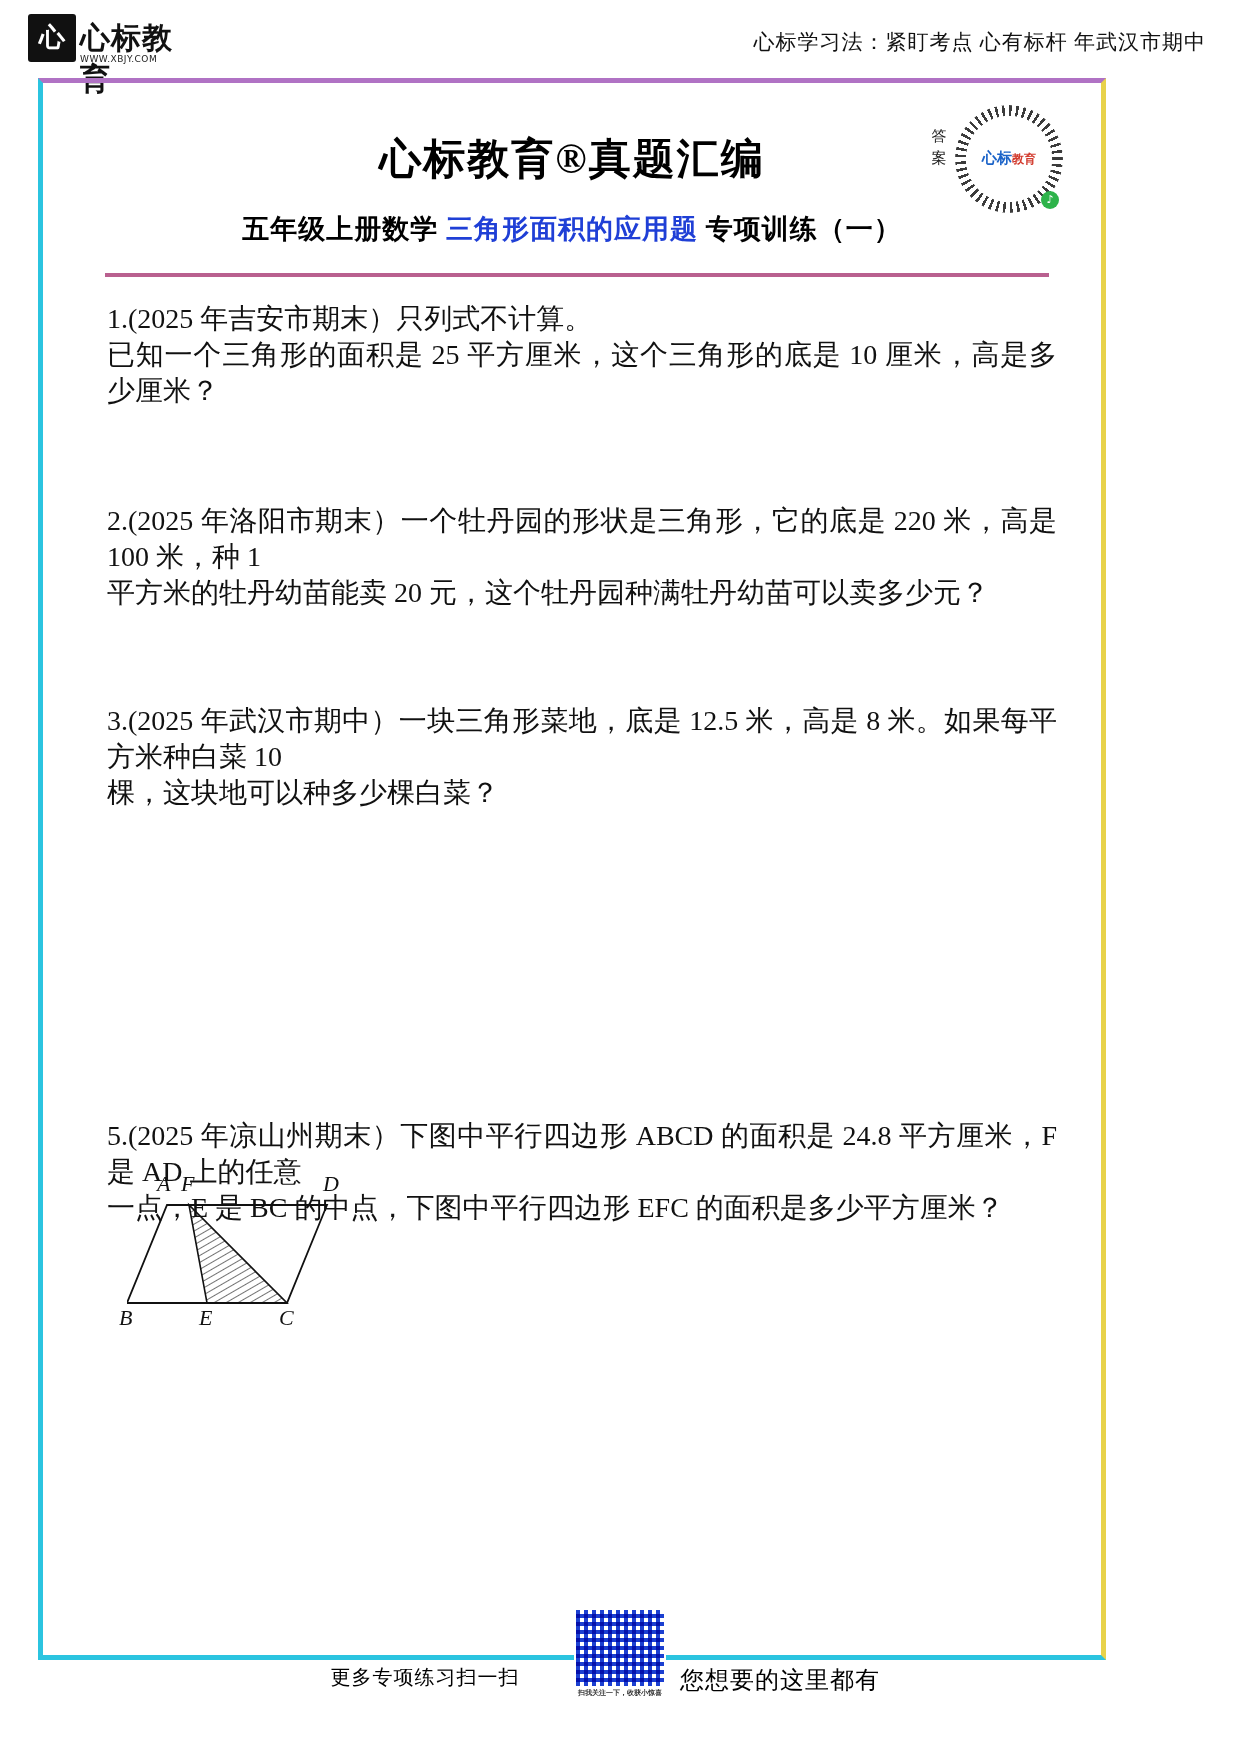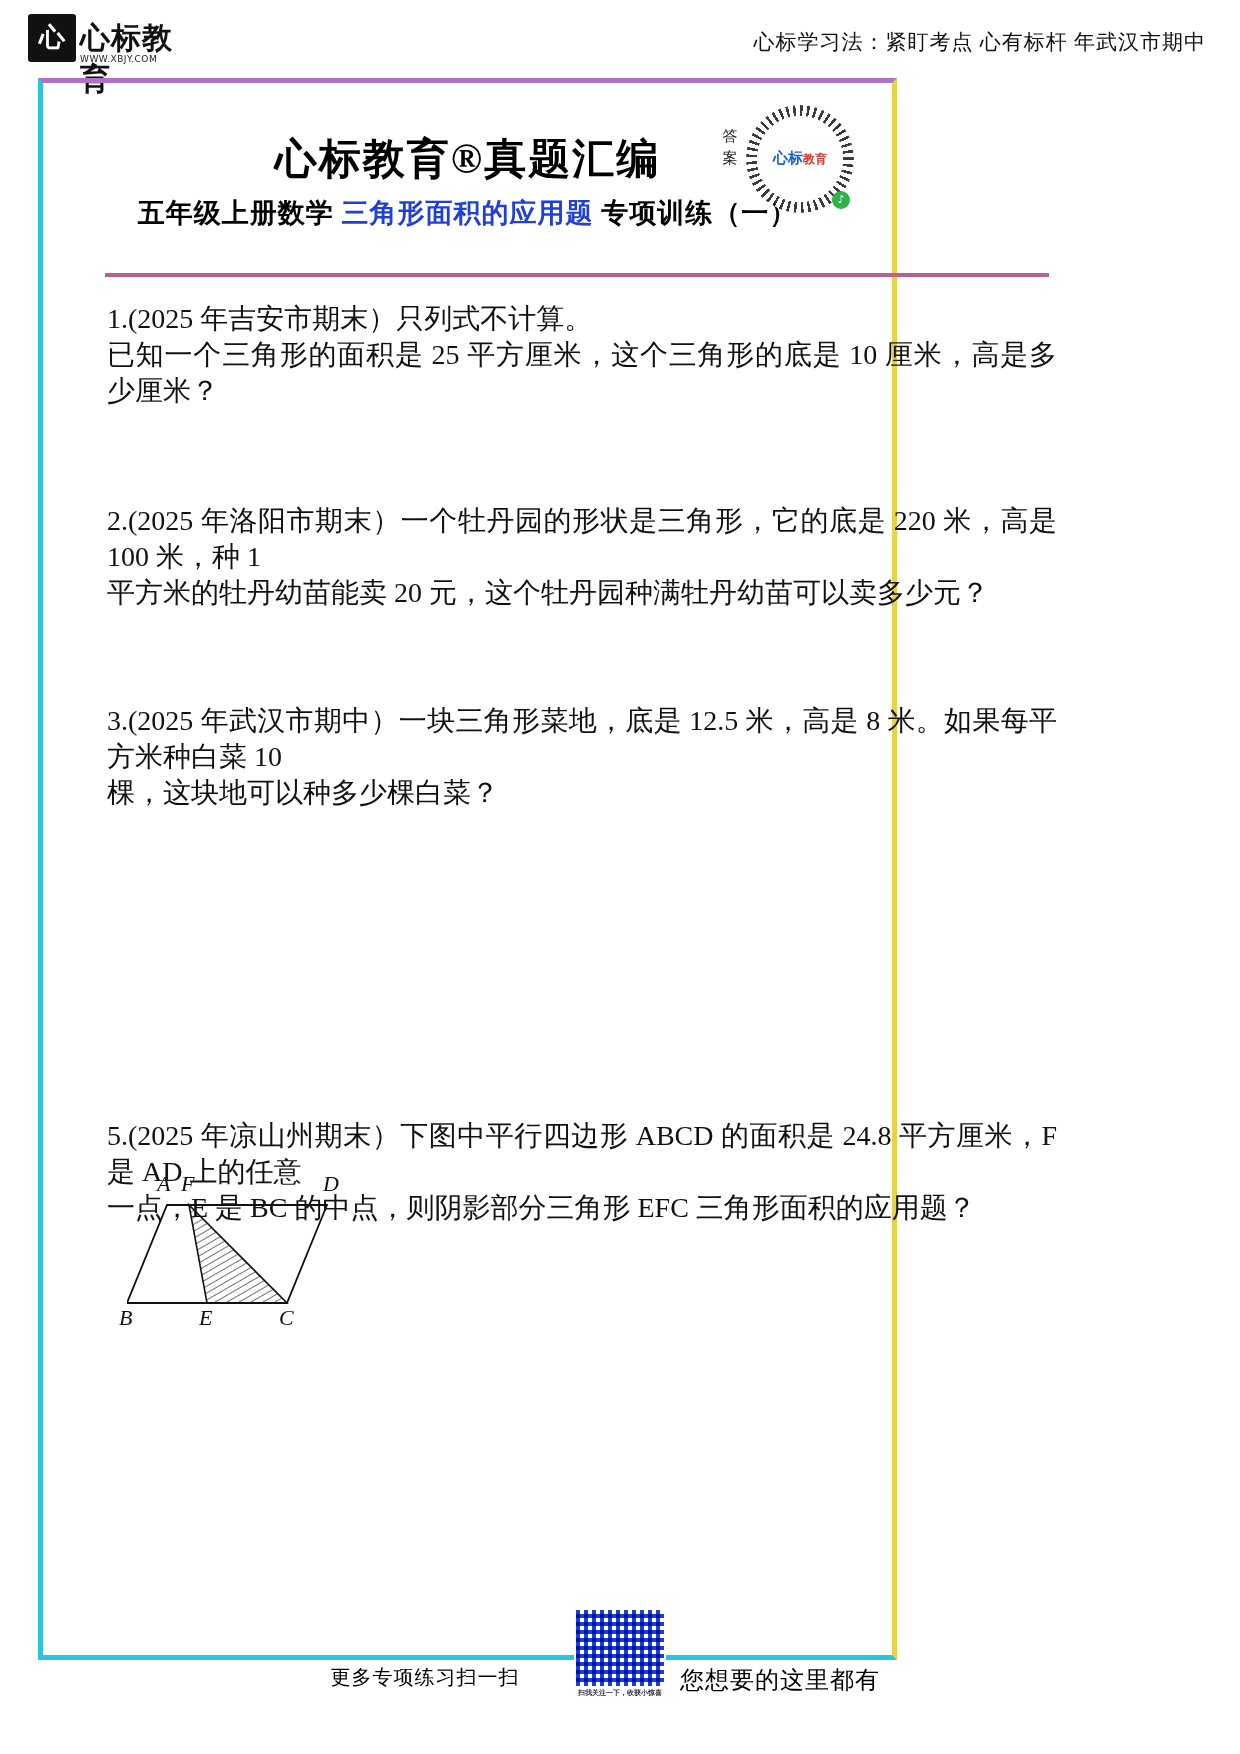--- a/index.html
+++ b/index.html
@@ -75,21 +75,21 @@
     letter-spacing: 1px;
     color: #111;
     white-space: nowrap;
   }
 
   
   .frame {
     position: absolute;
     left: 38px;
     top: 78px;
-    width: 859px;
+    width: 1068px;
     height: 1582px;
     border-top: 5px solid #b072c4;
     border-left: 5px solid #2bc4e0;
     border-right: 5px solid #e8d24a;
     border-bottom: 5px solid #2bc4e0;
     box-sizing: border-box;
   }
 
   
   .doc-title {
@@ -97,21 +97,21 @@
     left: 0; right: 0;
     top: 48px;
     text-align: center;
     font-size: 42px;
     font-weight: bold;
     letter-spacing: 2px;
   }
   .sub-title {
     position: absolute;
     left: 0; right: 0;
-    top: 112px;
+    top: 128px;
     text-align: center;
     font-size: 27px;
     font-weight: bold;
     letter-spacing: 1px;
     white-space: nowrap;
   }
   .sub-title .hl {
     color: #1f3fd6;
   }
   .sub-title .norm {
@@ -331,21 +331,21 @@
   </div>
 
   <div class="q" id="q3">
     <span class="num">3.</span><span>(2025 年武汉市期中）</span><span>一块三角形菜地，底是 12.5 米，高是 8 米。如果每平方米种白菜 10</span><br>
     <span>棵，这块地可以种多少棵白菜？</span>
   </div>
 
 
   <div class="q" id="q5">
     <span class="num">5.</span><span>(2025 年凉山州期末）</span><span>下图中平行四边形 ABCD 的面积是 24.8 平方厘米，F 是 AD 上的任意</span><br>
-    <span>一点，E 是 BC 的中点，则阴影部分三角形 EFC 三角形面积的应用题？</span>
+    <span>一点，E 是 BC 的中点，下图中平行四边形 EFC 的面积是多少平方厘米？</span>
   </div>
 
   <div class="figure">
     <svg width="260" height="130" viewBox="0 0 260 130">
       <defs>
         <pattern id="hatch" width="6" height="6" patternUnits="userSpaceOnUse" patternTransform="rotate(60)">
           <line x1="0" y1="0" x2="0" y2="6" stroke="#111" stroke-width="1.2"></line>
         </pattern>
       </defs>
 

